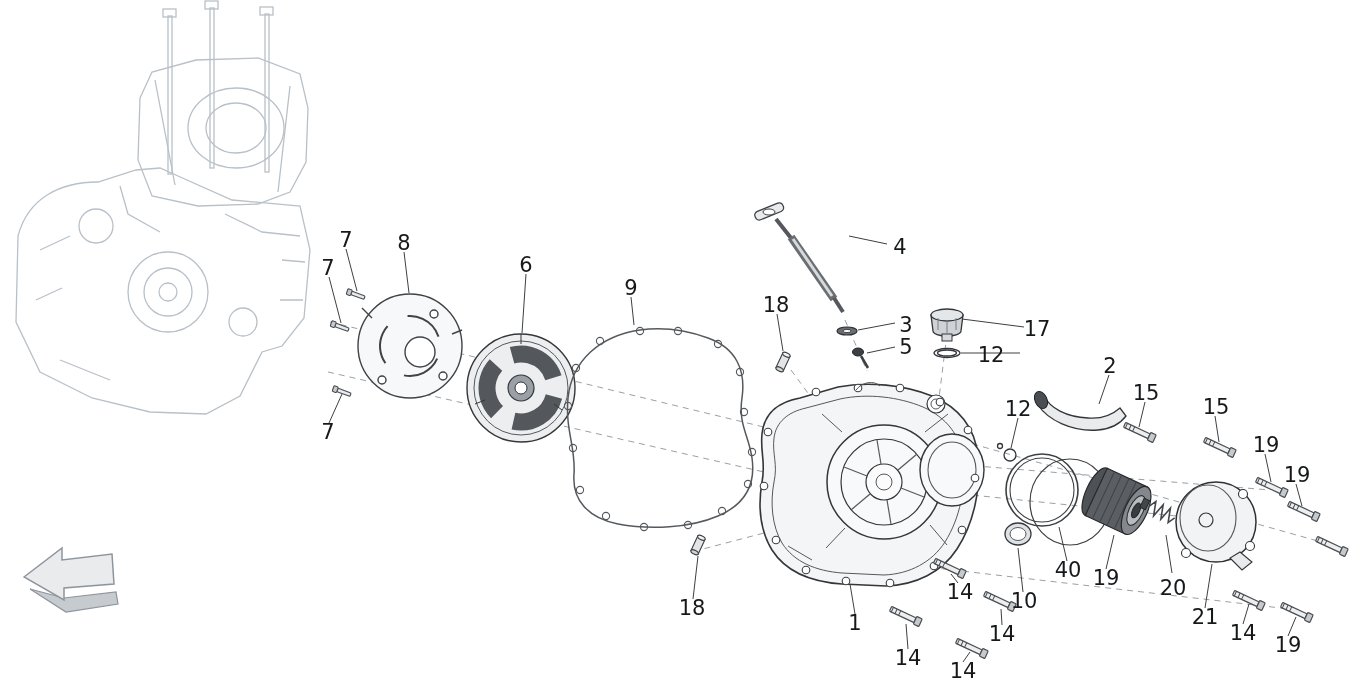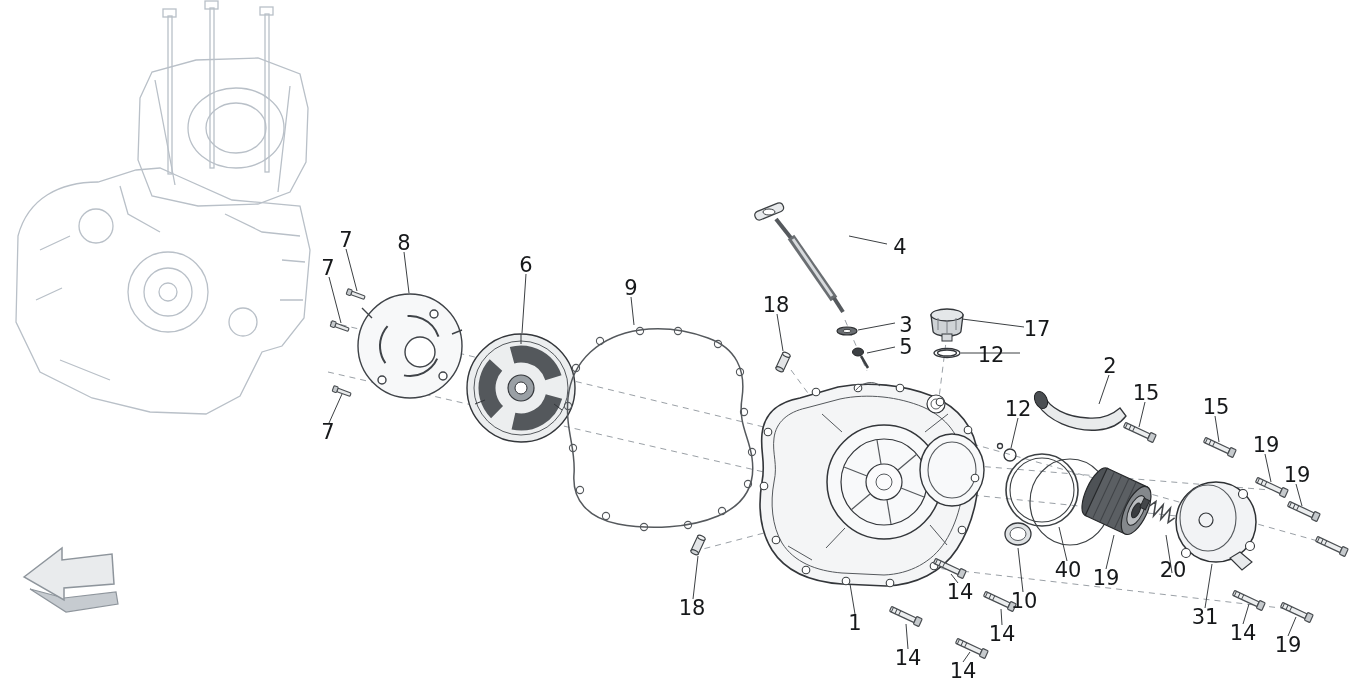--- a/index.html
+++ b/index.html
@@ -325,18 +325,18 @@
   <span class="callout" style="left:328px;top:432px">7</span>
   <span class="callout" style="left:692px;top:608px">18</span>
   <span class="callout" style="left:855px;top:623px">1</span>
   <span class="callout" style="left:908px;top:658px">14</span>
   <span class="callout" style="left:963px;top:671px">14</span>
   <span class="callout" style="left:960px;top:592px">14</span>
   <span class="callout" style="left:1002px;top:634px">14</span>
   <span class="callout" style="left:1024px;top:601px">10</span>
   <span class="callout" style="left:1068px;top:570px">40</span>
   <span class="callout" style="left:1106px;top:578px">19</span>
-  <span class="callout" style="left:1173px;top:570px">20</span>
-  <span class="callout" style="left:1205px;top:617px">31</span>
+  <span class="callout" style="left:1173px;top:588px">20</span>
+  <span class="callout" style="left:1205px;top:617px">21</span>
   <span class="callout" style="left:1243px;top:633px">14</span>
   <span class="callout" style="left:1288px;top:645px">19</span>
 
 </div>
 
 </body></html>

